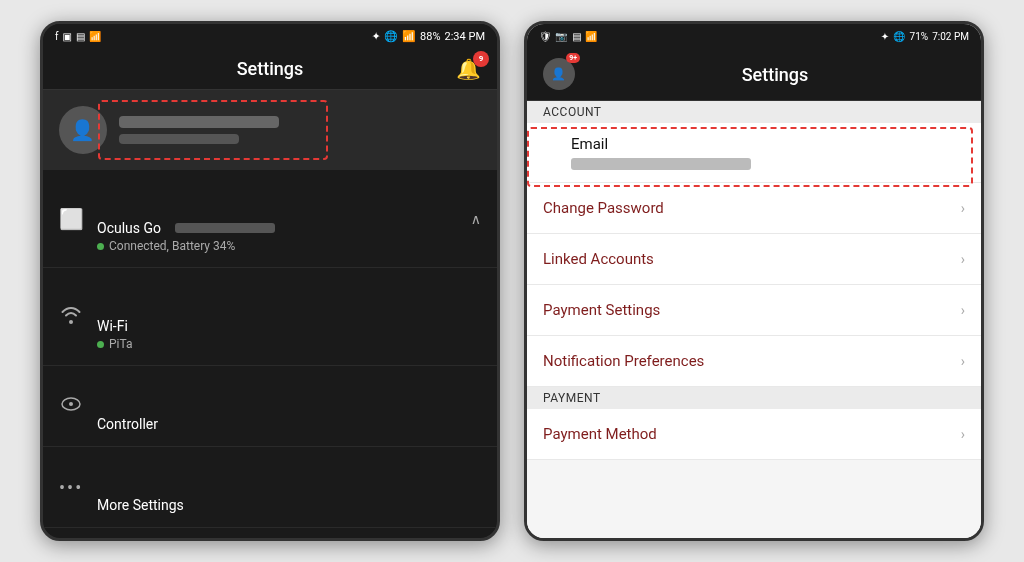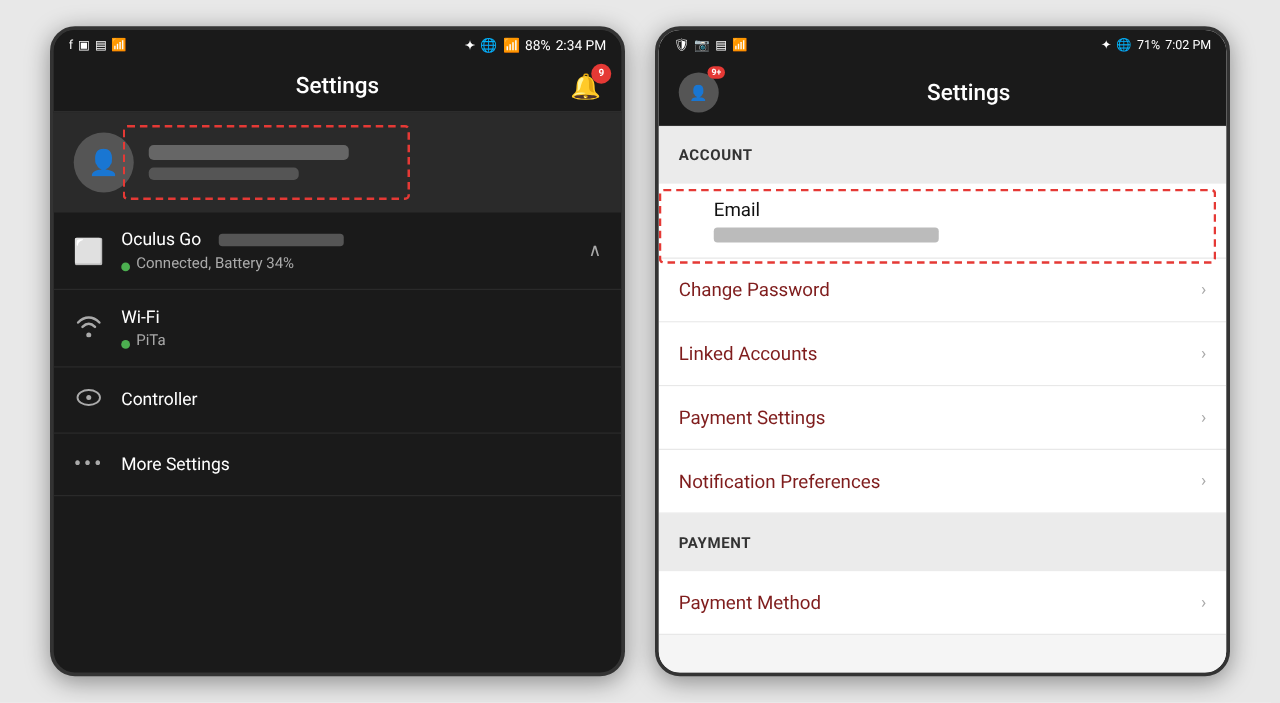--- a/index.html
+++ b/index.html
@@ -195,35 +195,36 @@
     .device-info {
       flex: 1;
     }
 
     .device-name {
       color: #fff;
       font-size: 14px;
       display: flex;
       align-items: center;
       gap: 8px;
+      margin-top: 36px;
     }
 
     .device-name-blur {
       display: inline-block;
       height: 10px;
       width: 100px;
       background: #555;
       border-radius: 3px;
       vertical-align: middle;
       margin-left: 6px;
     }
 
     .device-status {
       display: flex;
-      align-items: flex-end;
+      align-items: center;
       gap: 5px;
       margin-top: 3px;
     }
 
     .status-dot {
       width: 7px;
       height: 7px;
       border-radius: 50%;
       background: #4caf50;
     }
@@ -311,23 +312,23 @@
 
     
     .settings-list {
       flex: 1;
       overflow: hidden;
       background: #f5f5f5;
     }
 
     .section-header {
       background: #ebebeb;
-      padding: 16px 16px;
+      padding: 4px 16px;
       font-size: 12px;
-      font-weight: 700;
+      font-weight: 400;
       color: #333;
       letter-spacing: 0.5px;
     }
 
     .settings-item {
       background: #fff;
       display: flex;
       justify-content: space-between;
       align-items: center;
       padding: 16px 16px;

